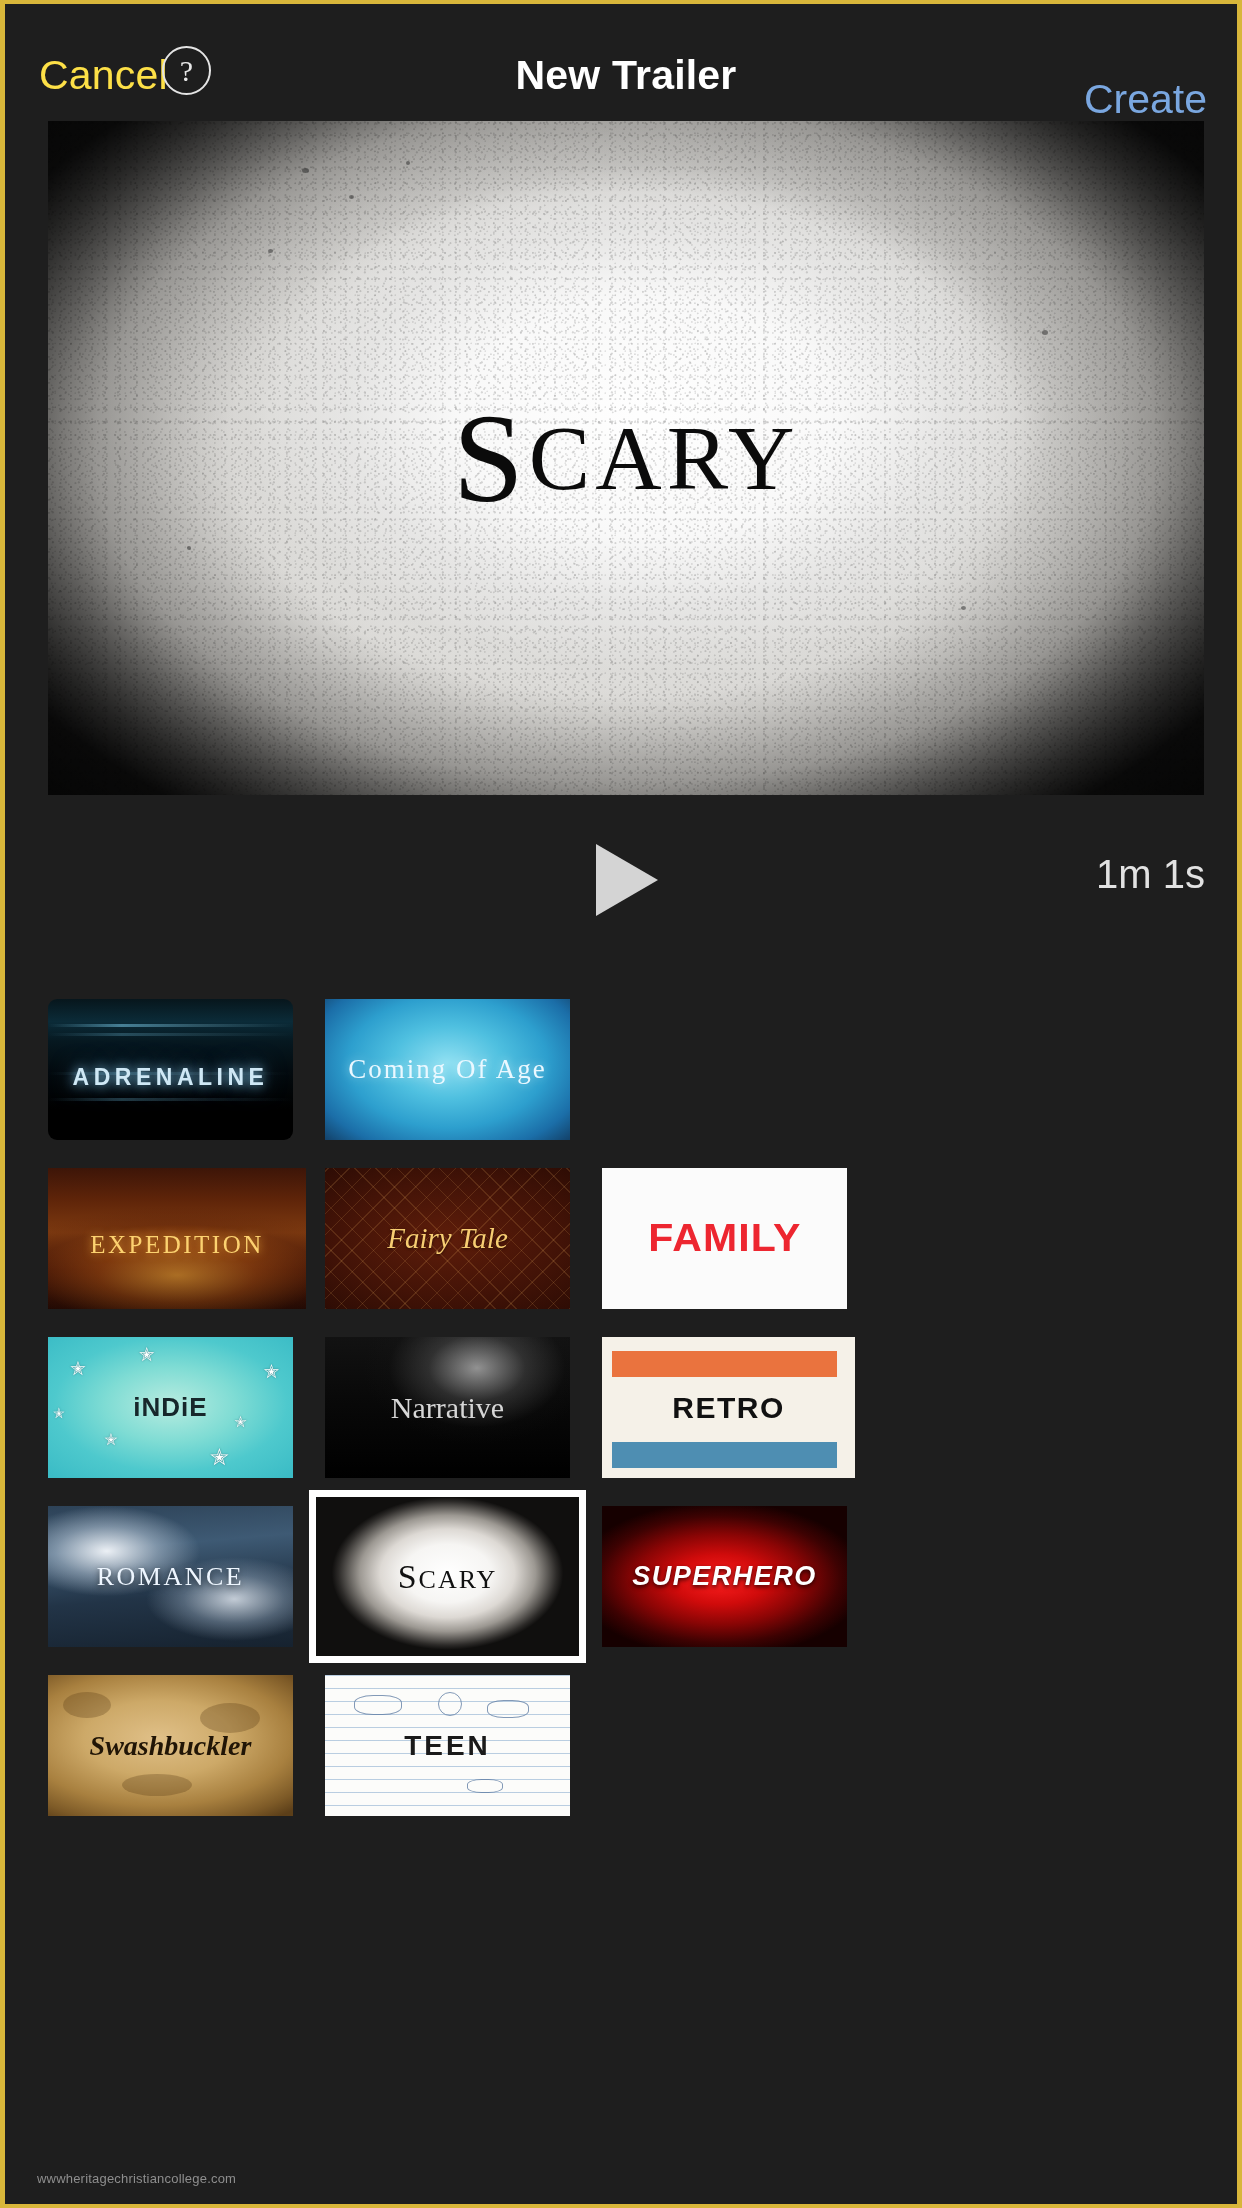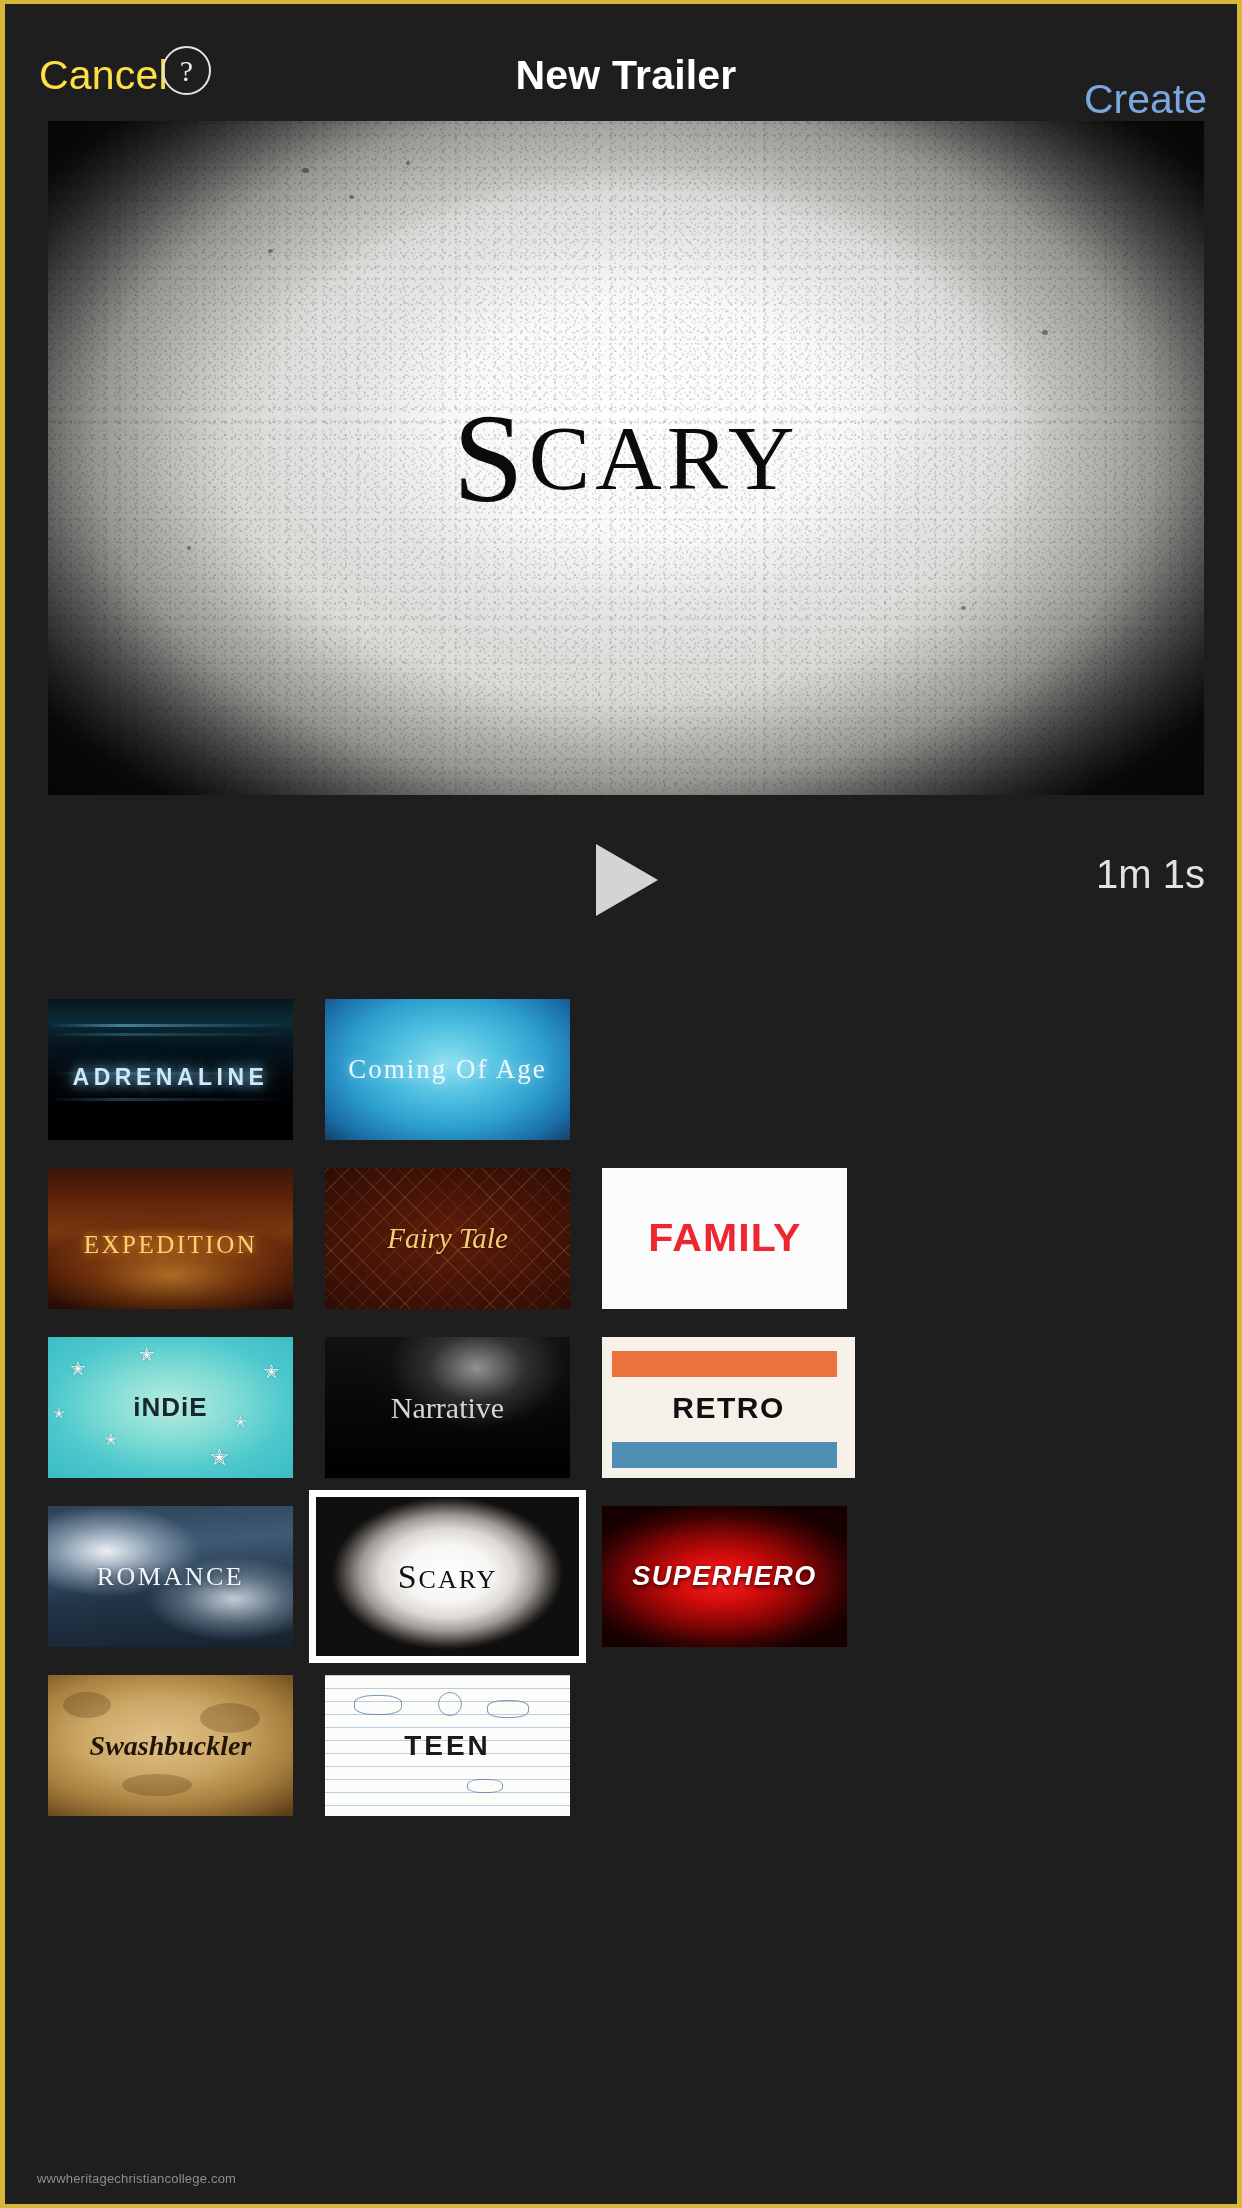--- a/index.html
+++ b/index.html
@@ -152,20 +152,21 @@
     position:absolute;left:0;top:0;width:100%;height:100%;
     display:flex;align-items:center;justify-content:center;
     text-align:center;
     pointer-events:none;
   }
 
   
   .t-adrenaline{
     background:
       linear-gradient(180deg,#07161c 0%,#0b2b38 16%,#061820 30%,#030a0e 52%,#000 78%,#000 100%);
+    border-radius: 9px;
   }
   .t-adrenaline .streak{
     position:absolute;left:0;width:100%;height:3px;
     background:linear-gradient(90deg,rgba(90,170,200,0) 0%,rgba(120,200,230,.55) 30%,rgba(150,220,245,.25) 60%,rgba(90,170,200,0) 100%);
   }
   .t-adrenaline .lbl{
     color:#cfe8f5;font-size:23px;font-weight:bold;letter-spacing:4.5px;
     text-shadow:0 0 12px rgba(140,210,245,.95),0 0 24px rgba(90,170,220,.6);
     margin-top:16px;
   }
@@ -197,20 +198,21 @@
   .t-coming .lbl{
     color:#eaf8ff;font-size:27px;
     font-family:"Liberation Serif", serif;letter-spacing:2px;
     text-shadow:0 0 10px rgba(255,255,255,.5);
   }
 
   .t-expedition{
     background:
       radial-gradient(ellipse 90% 58% at 50% 76%, rgba(255,180,60,.55) 0%, rgba(200,100,25,.35) 34%, rgba(80,25,8,.2) 62%, rgba(0,0,0,0) 84%),
       linear-gradient(180deg,#3d1508 0%,#5e2409 22%,#7d3a10 46%,#4a1a07 72%,#1a0703 100%);
+    padding-left: 13px;
   }
   .t-expedition .lbl{
     color:#fcd270;font-size:25px;letter-spacing:2.5px;
     font-family:"Liberation Serif", serif;
     text-shadow:0 0 10px rgba(255,190,70,.8);
     margin-top:12px;
   }
 
   .t-fairy{
     background:

